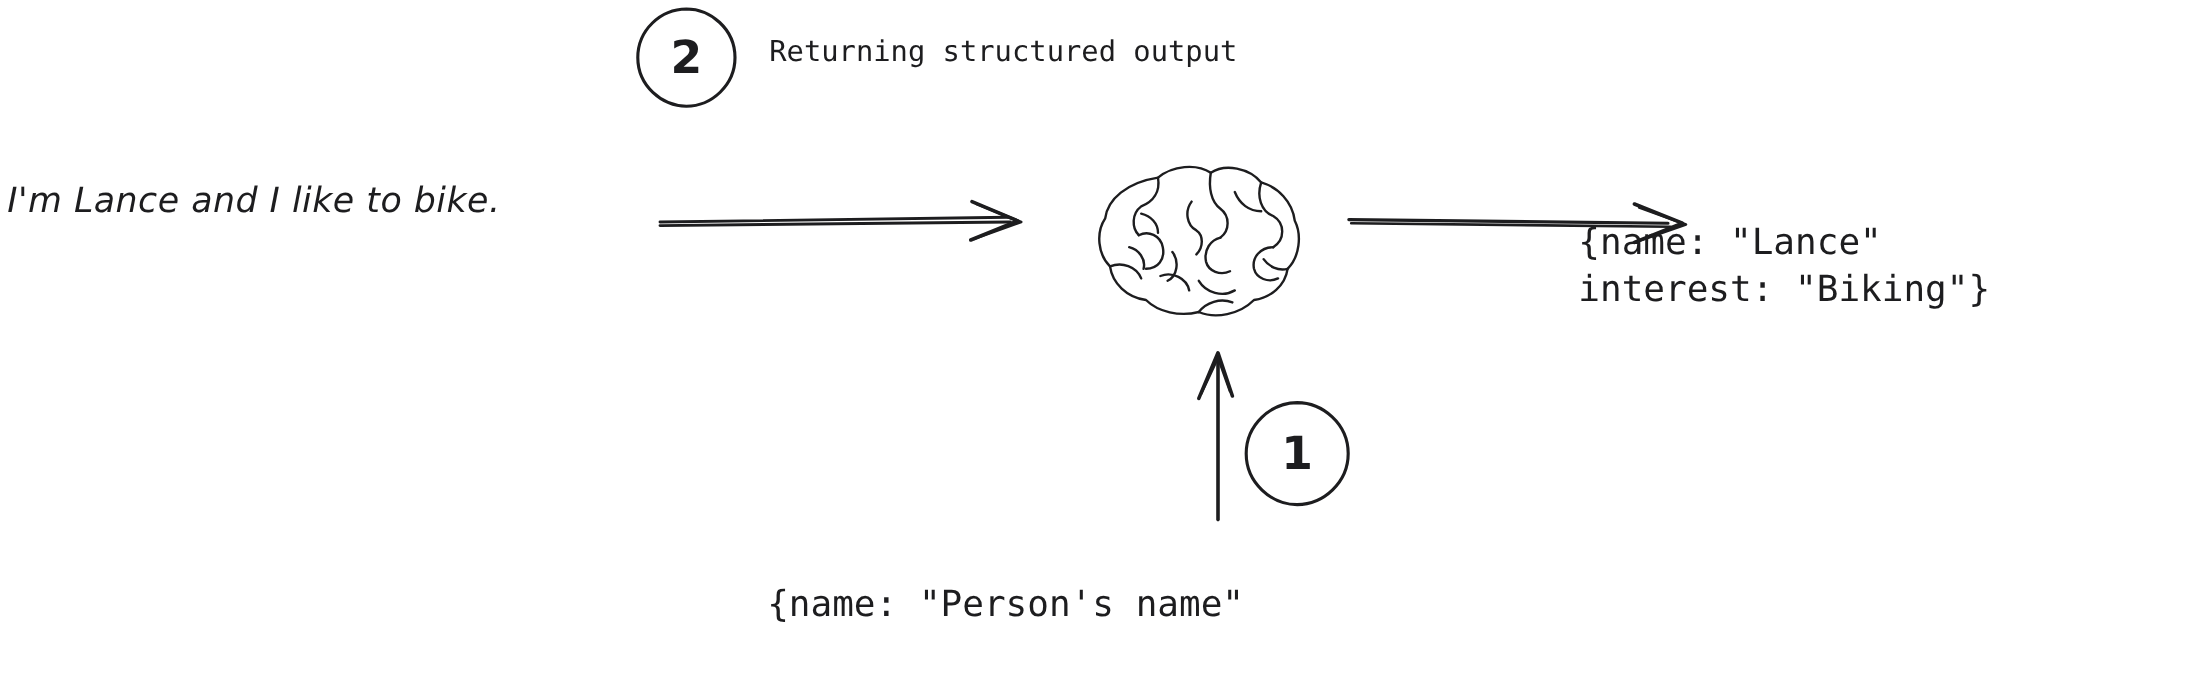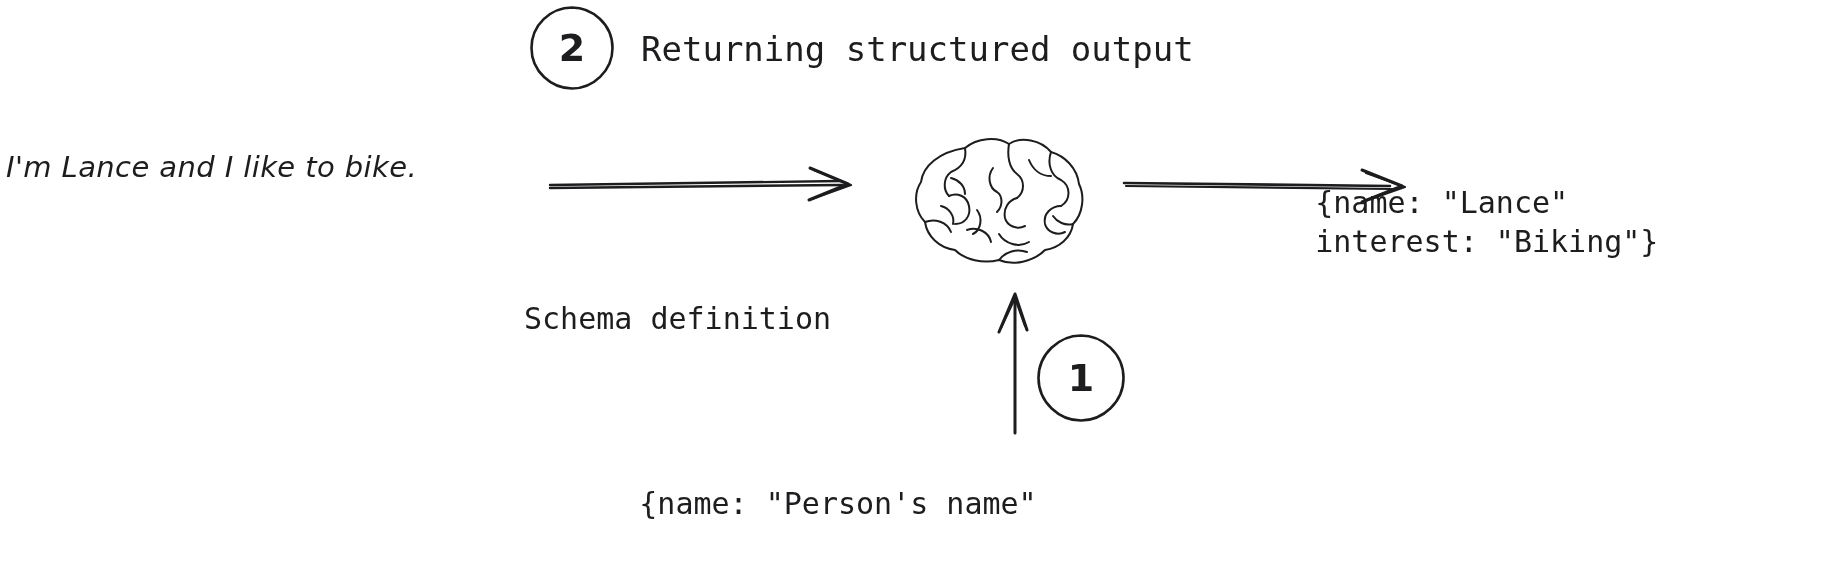--- a/index.html
+++ b/index.html
@@ -42,21 +42,21 @@
     position: absolute;
     left: 6px;
     top: 150px;
     font-size: 29px;
   }
 
   #step2-label {
     position: absolute;
     left: 641px;
     top: 28px;
-    font-size: 34px;
+    font-size: 24px;
   }
 
   #schema-label {
     position: absolute;
     left: 524px;
     top: 300px;
     font-size: 30px;
   }
 
   #output-block {
@@ -185,21 +185,20 @@
     <path class="stroke" stroke-width="2.2" d="M4 26 L270 29"></path>
     <path class="stroke" stroke-width="3" d="M240 10 L280 26 L240 42"></path>
     <path class="stroke" stroke-width="2.2" d="M244 13 L283 27 L243 41"></path>
   </svg>
 
   <div class="mono" id="output-block">
     <span class="line1">{name: "Lance"</span>
     <span class="line2">interest: "Biking"}</span>
   </div>
 
-  <div class="mono" id="schema-label">Schema definition</div>
 
   <svg class="fig" id="arrow-schema" viewBox="0 0 60 145">
     <path class="stroke" stroke-width="3" d="M30 143 L30 10"></path>
     <path class="stroke" stroke-width="3" d="M14 42 L30 4 L42 40"></path>
     <path class="stroke" stroke-width="2.2" d="M16 38 L30 8 L40 36"></path>
   </svg>
 
   <div class="badge" id="badge-1">
     <svg viewBox="0 0 92 92" aria-hidden="true">
       <path class="stroke" stroke-width="2.6" d="M46 3.5 C67 3.5 88.5 21 88.5 46 C88.5 70 68 88.5 46 88.5

